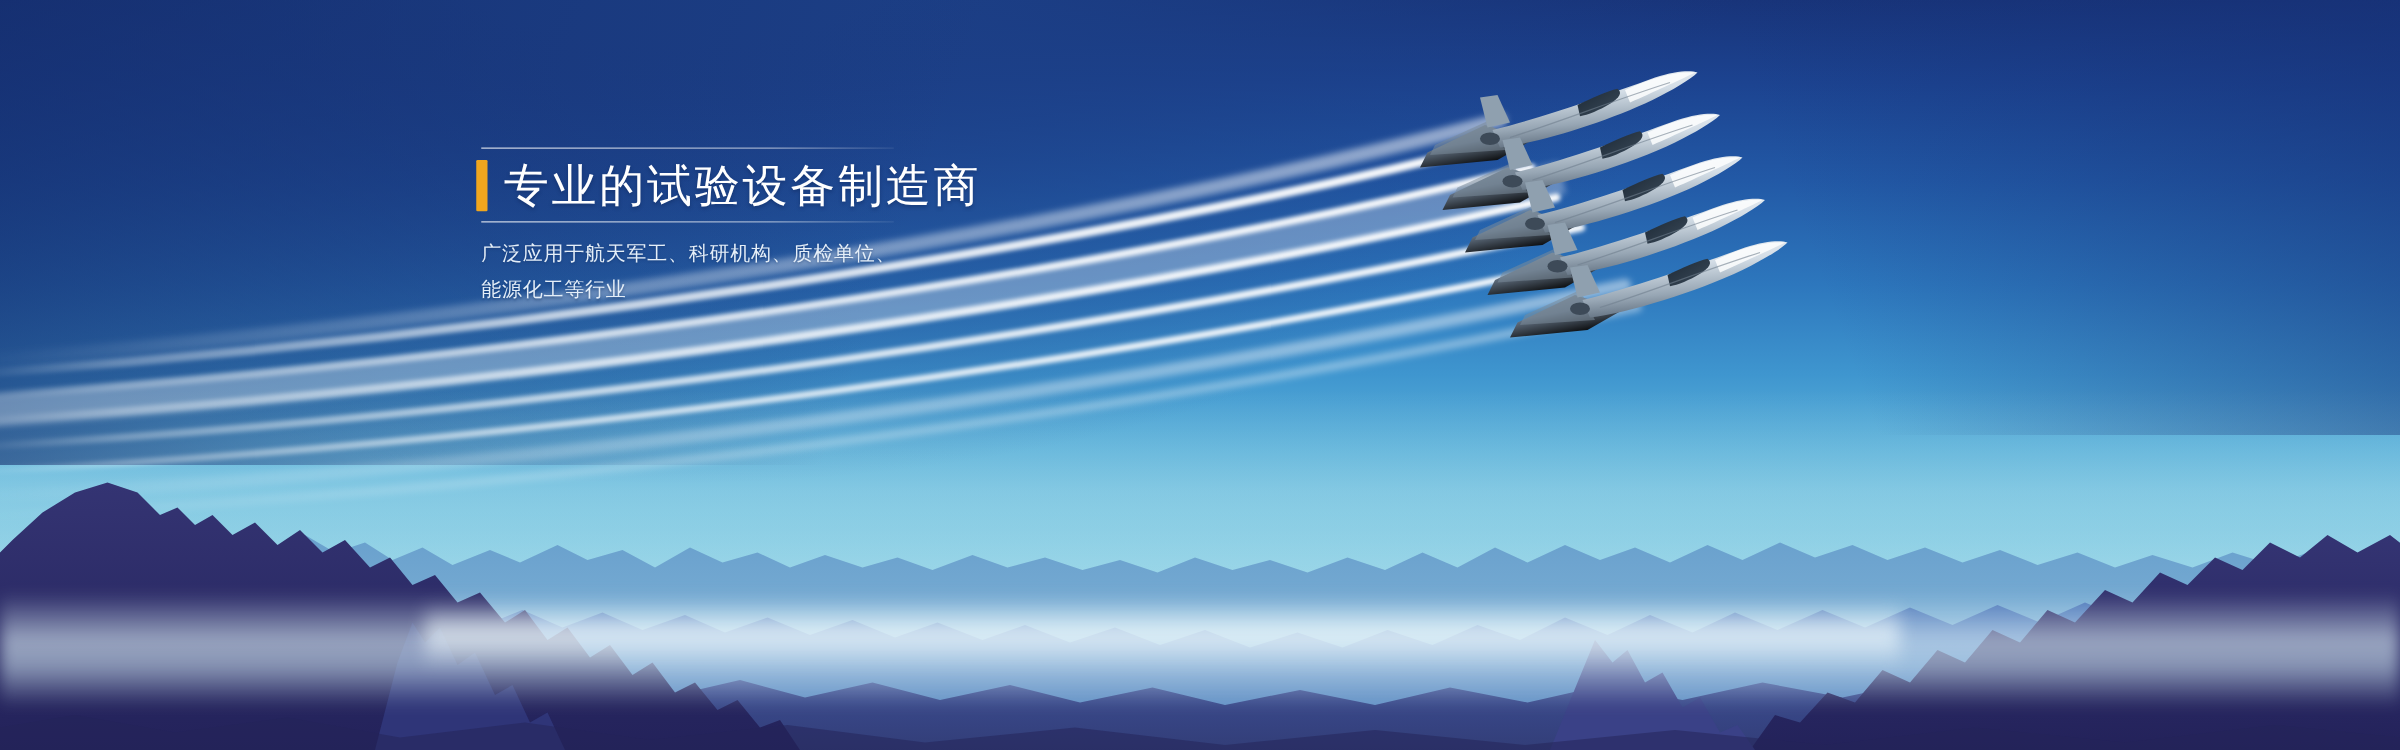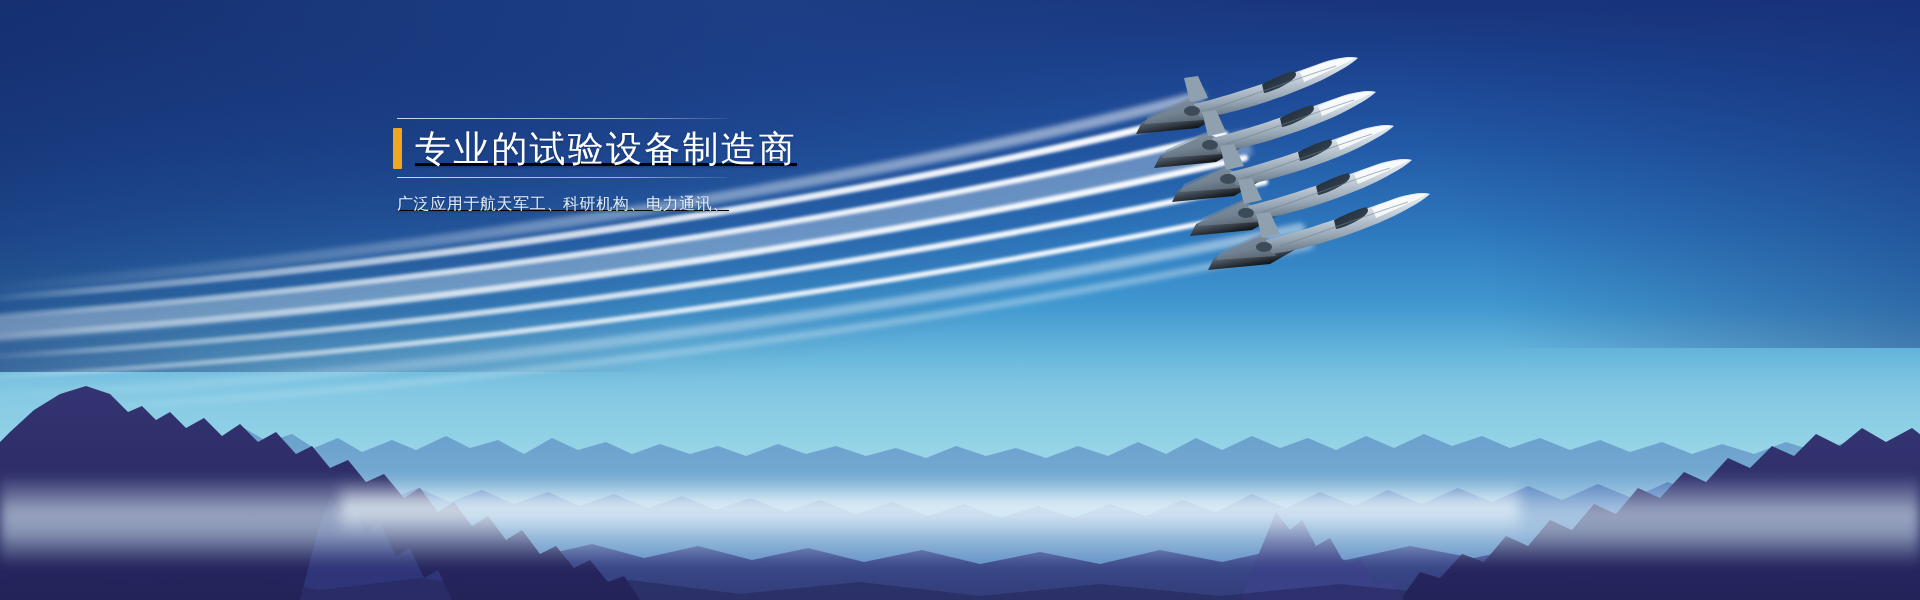--- a/index.html
+++ b/index.html
@@ -59,21 +59,21 @@
   }
   .fog2{
     position:absolute;left:340px;width:1180px;bottom:66px;height:52px;
     background:linear-gradient(180deg, rgba(235,248,252,0) 0%, rgba(240,250,253,.72) 50%, rgba(225,243,250,0) 100%);
     filter:blur(7px);
     pointer-events:none;
   }
 
   
   .copy{
-    position:absolute;left:393px;top:118px;width:520px;text-decoration:underline;
+    position:absolute;left:381px;top:118px;width:520px;
   }
   .rule{
     height:1px;width:330px;margin-left:4px;
     background:linear-gradient(90deg, rgba(255,255,255,.78) 0%, rgba(255,255,255,.55) 70%, rgba(255,255,255,.08) 100%);
   }
   .rule.bottom{margin-top:0;}
   .headline-row{
     display:flex;align-items:center;gap:13px;
     padding:9px 0 8px 0;
   }
@@ -259,17 +259,18 @@
   </div>
 
   <div class="copy">
     <div class="rule"></div>
     <div class="headline-row">
       <span class="accent-bar"></span>
       <span class="headline">专业的试验设备制造商</span>
     </div>
     <div class="rule bottom"></div>
     <div class="sub">
-      <div>广泛应用于航天军工、科研机构、电力通讯、</div>
+      <div>广泛应用于航天军工、科研机构、质检单位、</div>
+      <div>能源化工等行业</div>
     </div>
   </div>
 
 </div>
 
 </body></html>

